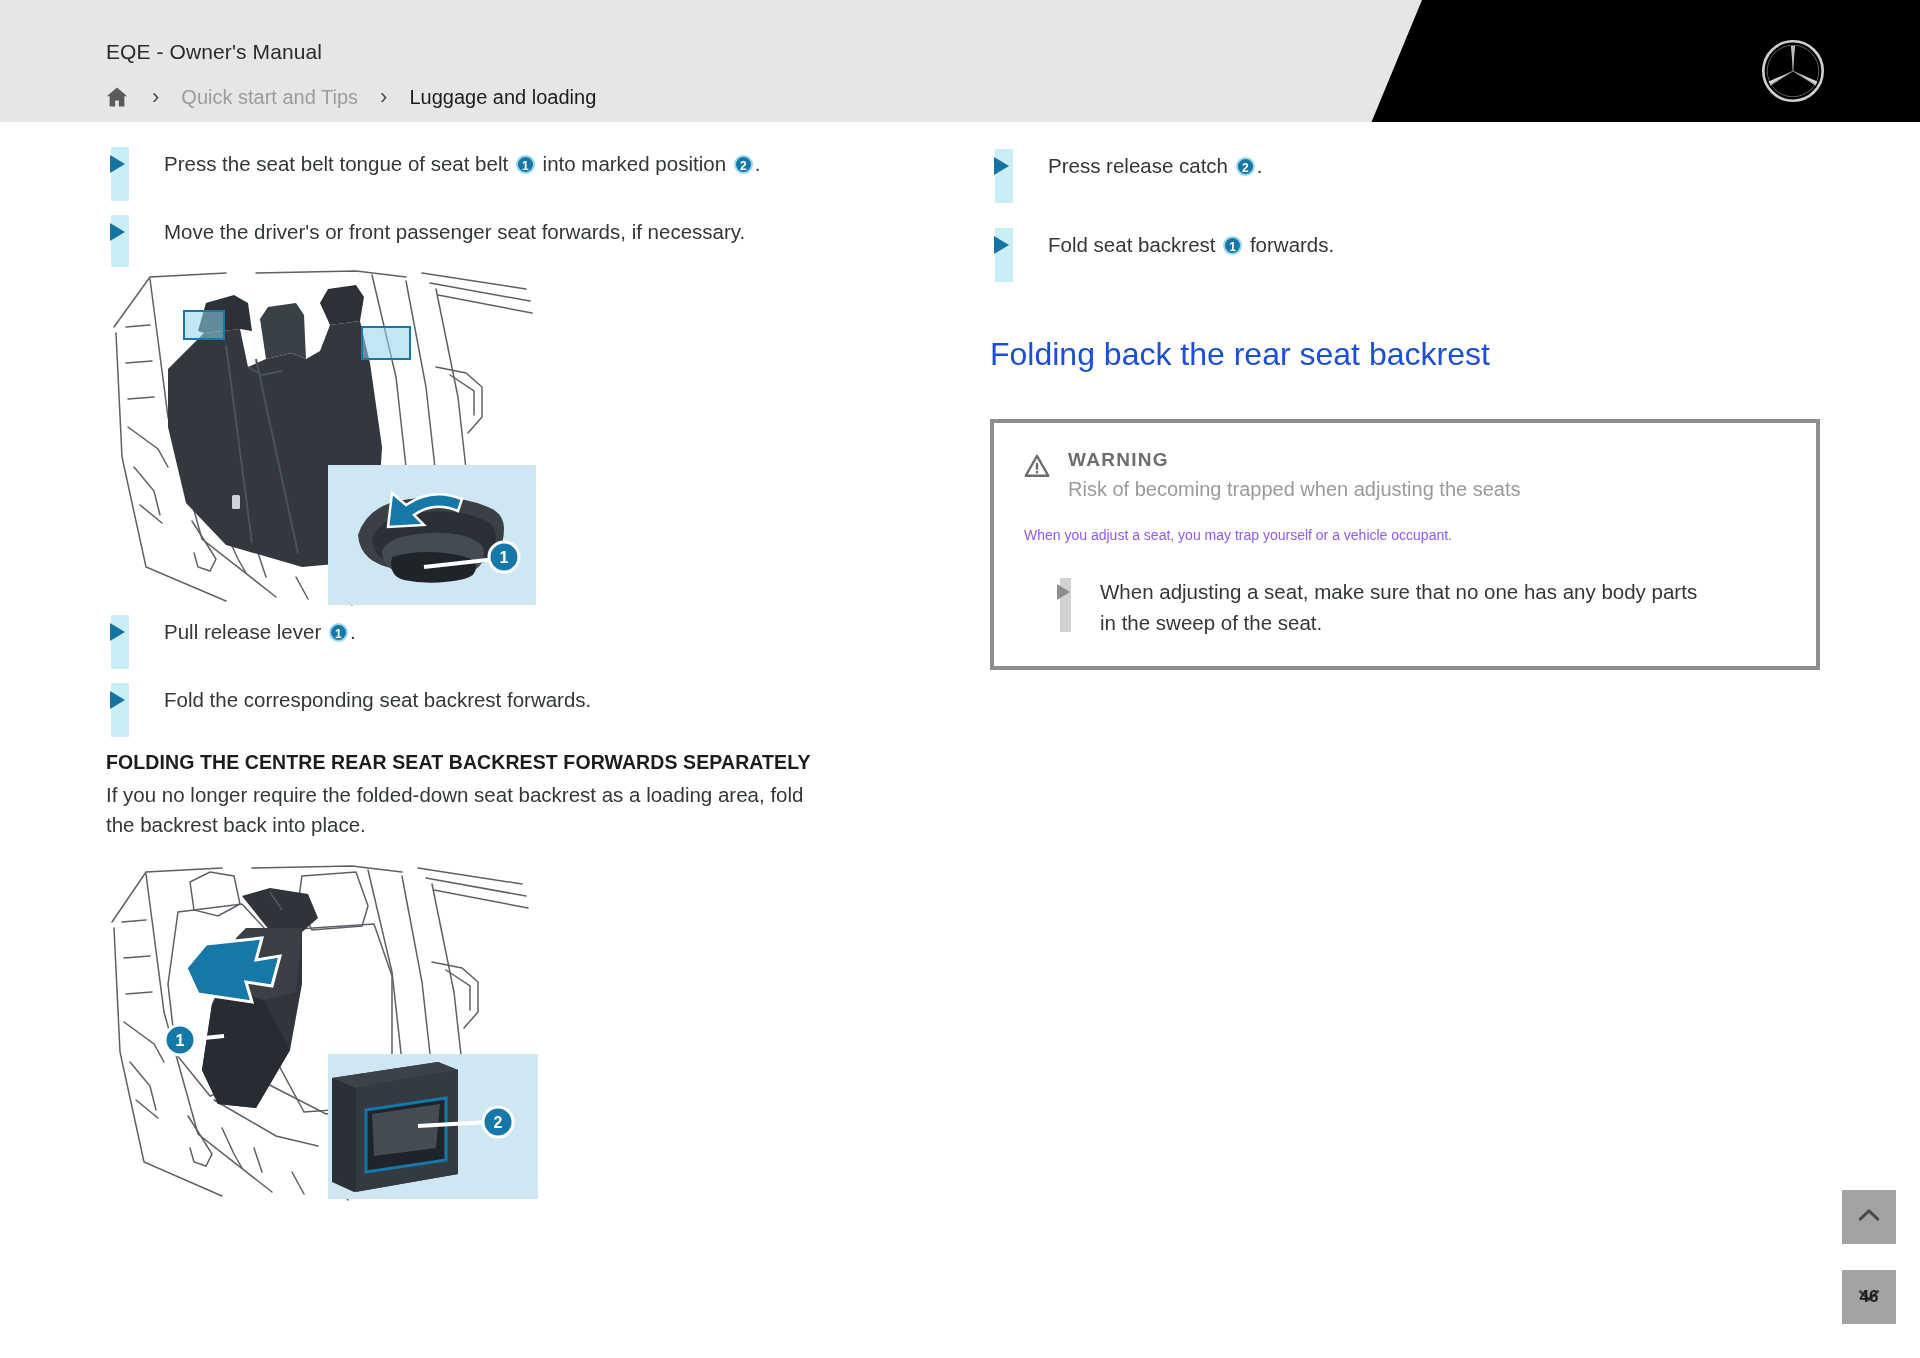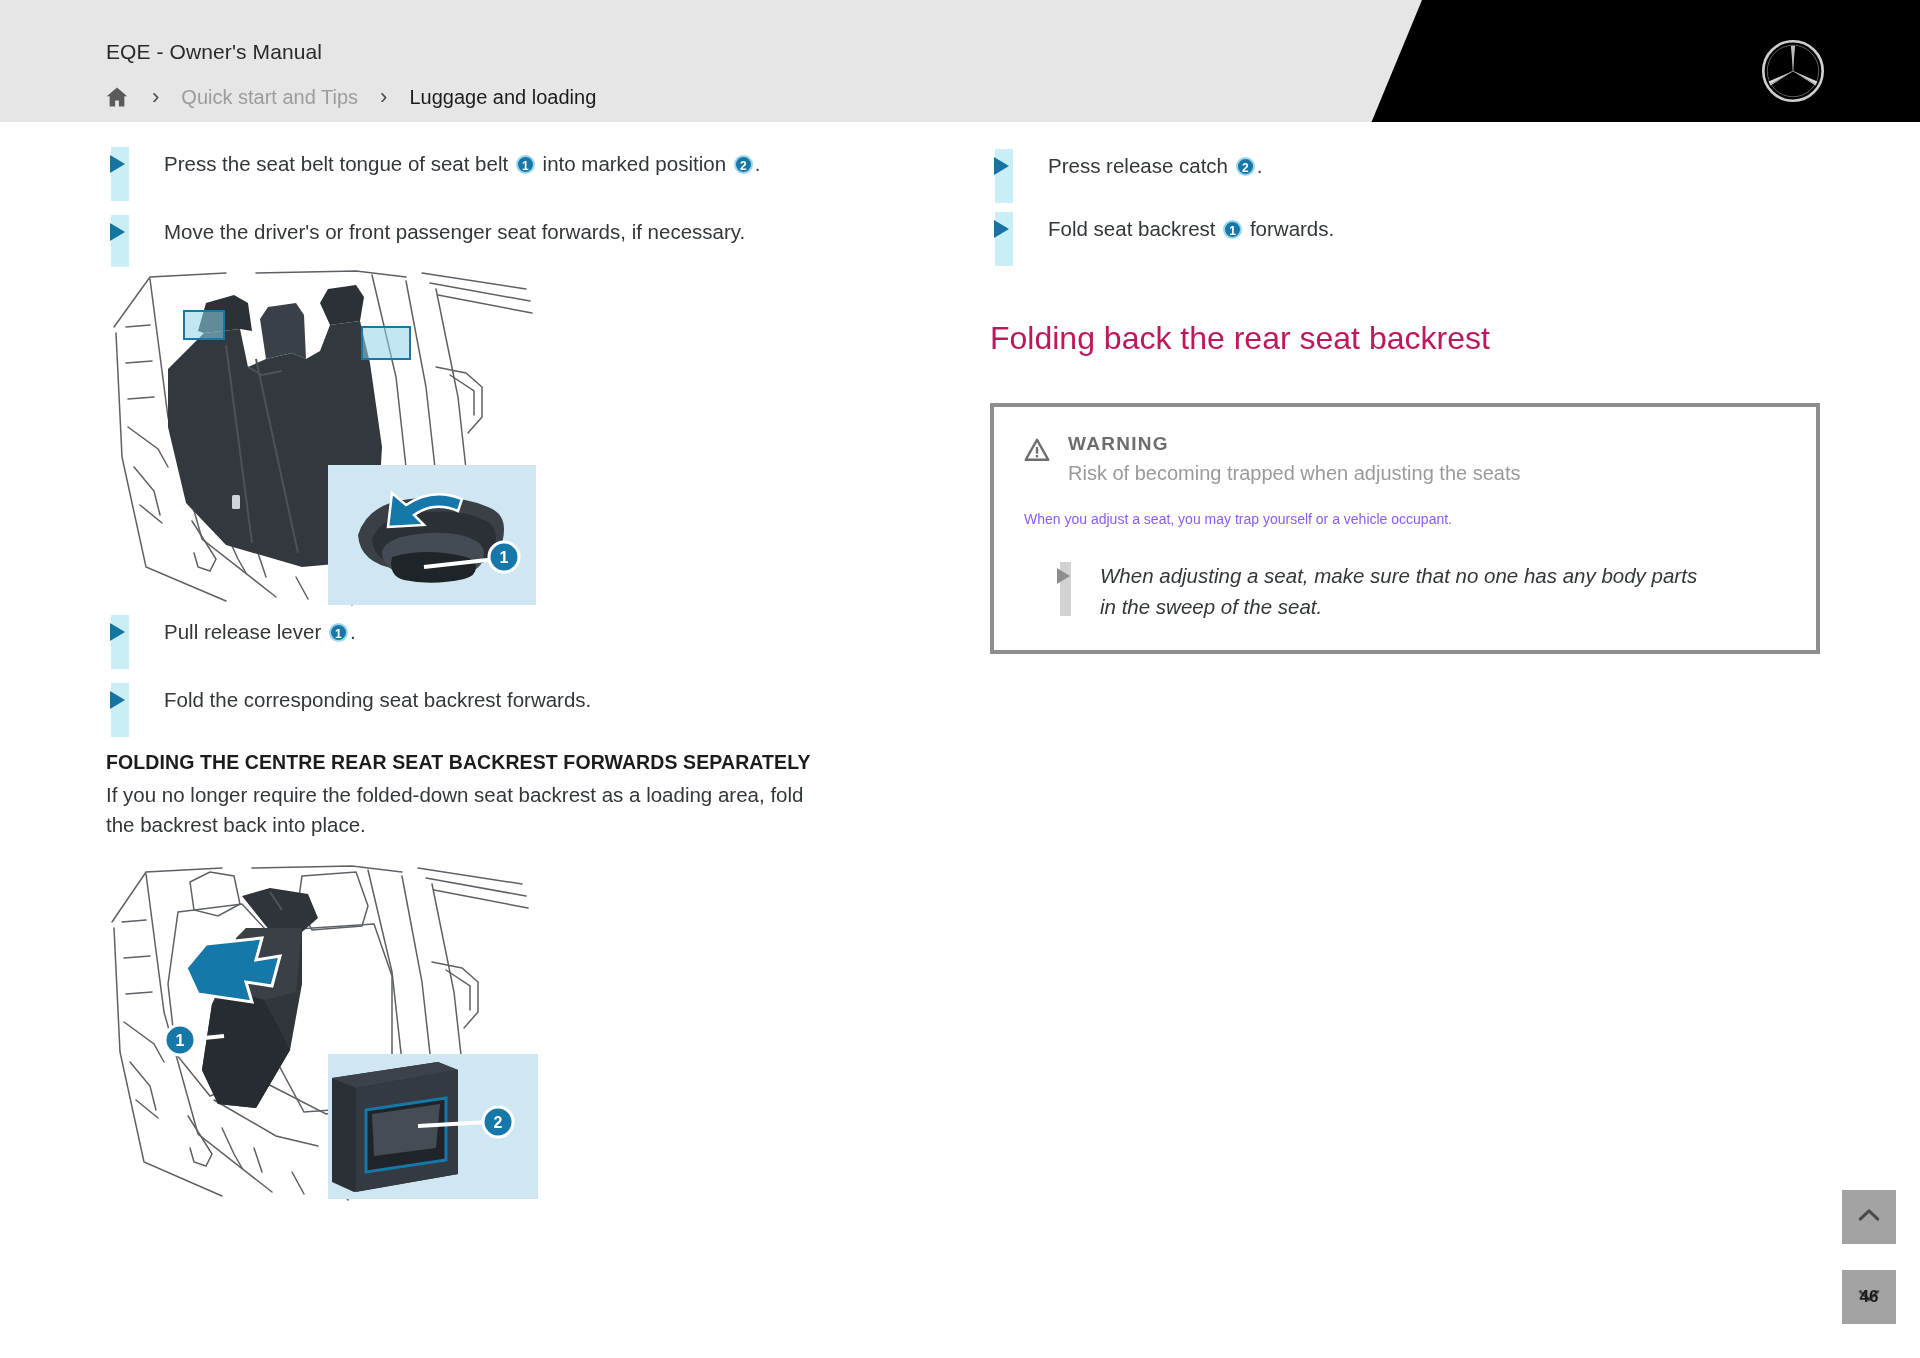--- a/index.html
+++ b/index.html
@@ -95,21 +95,21 @@
 
   
   .sub-head {
     font-size: 19.5px; font-weight: bold; color: #1c1c1c;
     letter-spacing: .1px; margin: 0 0 6px 0;
   }
   .body-para {
     font-size: 20.5px; color: #32373a; line-height: 30px; margin: 0;
   }
   .h2-title {
-    font-size: 32px; color: #be185d; font-weight: 400;
+    font-size: 32px; color: #1d4ed8; font-weight: 400;
     margin: 0;
   }
 
   
   .warn-box {
     border: 4px solid #8e8e8e;
     background: #ffffff;
     padding: 26px 30px 28px 30px;
   }
   .warn-head { display: flex; align-items: flex-start; }
@@ -379,21 +379,21 @@
   <div class="col-right">
 
     <div style="padding-top:2px;">
       <div class="bullet">
         <div class="bullet-marker">
           <div class="bullet-bar"></div>
           <div class="bullet-tri"></div>
         </div>
         <div class="bullet-text">Press release catch <span class="cnum">2</span>.</div>
       </div>
-      <div class="bullet" style="margin-top:7px;">
+      <div class="bullet" style="margin-top:23px;">
         <div class="bullet-marker">
           <div class="bullet-bar"></div>
           <div class="bullet-tri"></div>
         </div>
         <div class="bullet-text">Fold seat backrest <span class="cnum">1</span> forwards.</div>
       </div>
     </div>
 
     <h2 class="h2-title" style="margin-top:54px;">Folding back the rear seat backrest</h2>
 
@@ -410,21 +410,21 @@
           <div class="warn-title">WARNING</div>
           <div class="warn-sub">Risk of becoming trapped when adjusting the seats</div>
         </div>
       </div>
       <div class="warn-body">When you adjust a seat, you may trap yourself or a vehicle occupant.</div>
       <div class="warn-bullet">
         <div class="warn-bullet-marker">
           <div class="wb-bar"></div>
           <div class="wb-tri"></div>
         </div>
-        <div class="warn-bullet-text" style="width:600px;font-style:italic;">When adjusting a seat, make sure that no one has any body parts in the sweep of the seat.</div>
+        <div class="warn-bullet-text" style="width:600px;">When adjusting a seat, make sure that no one has any body parts in the sweep of the seat.</div>
       </div>
     </div>
   </div>
 </div>
 
 <div class="footer-code">F295 0075 02</div>
 
 <div class="side-btn btn-top">
   <span>
     <svg viewBox="0 0 24 24" width="28" height="28" aria-hidden="true">

